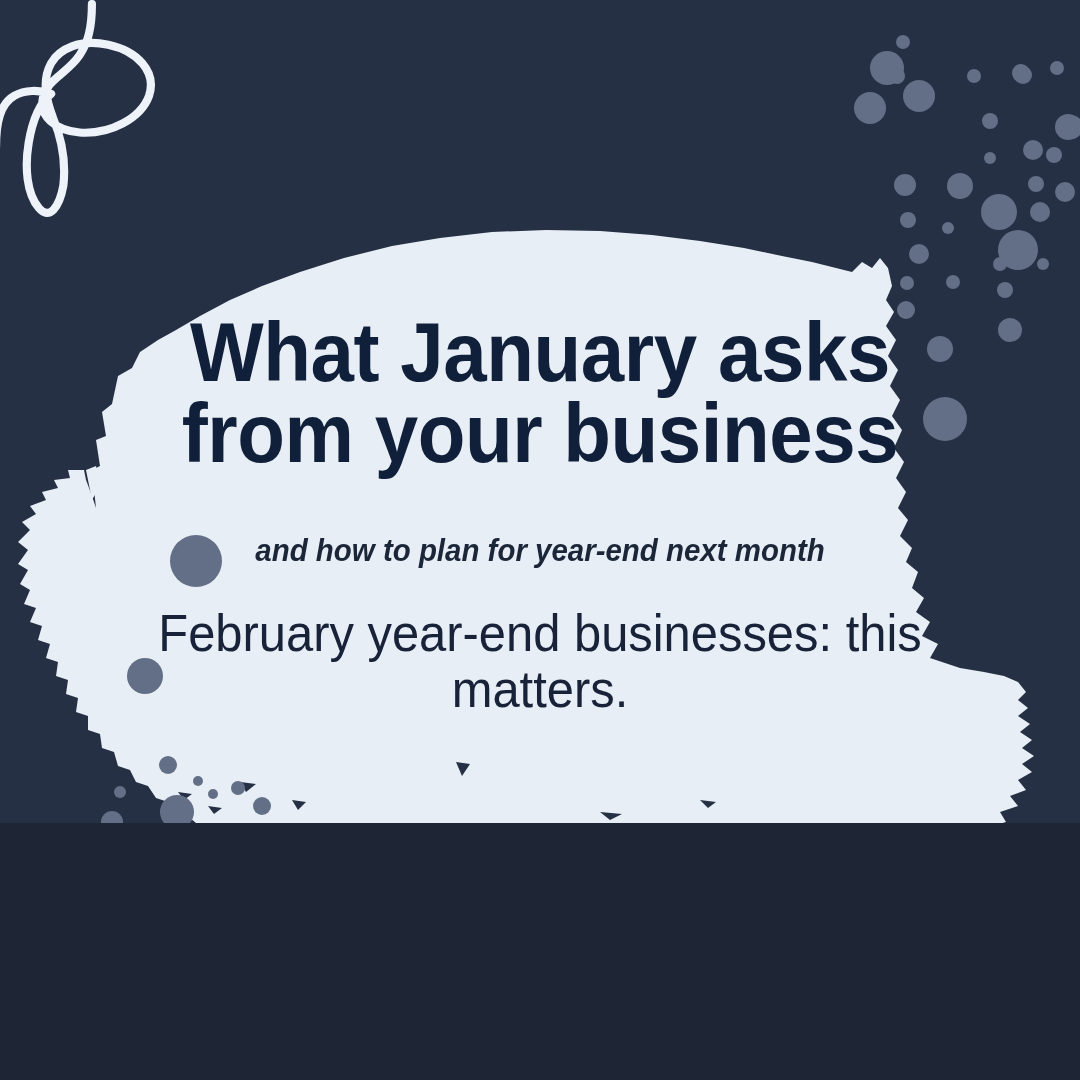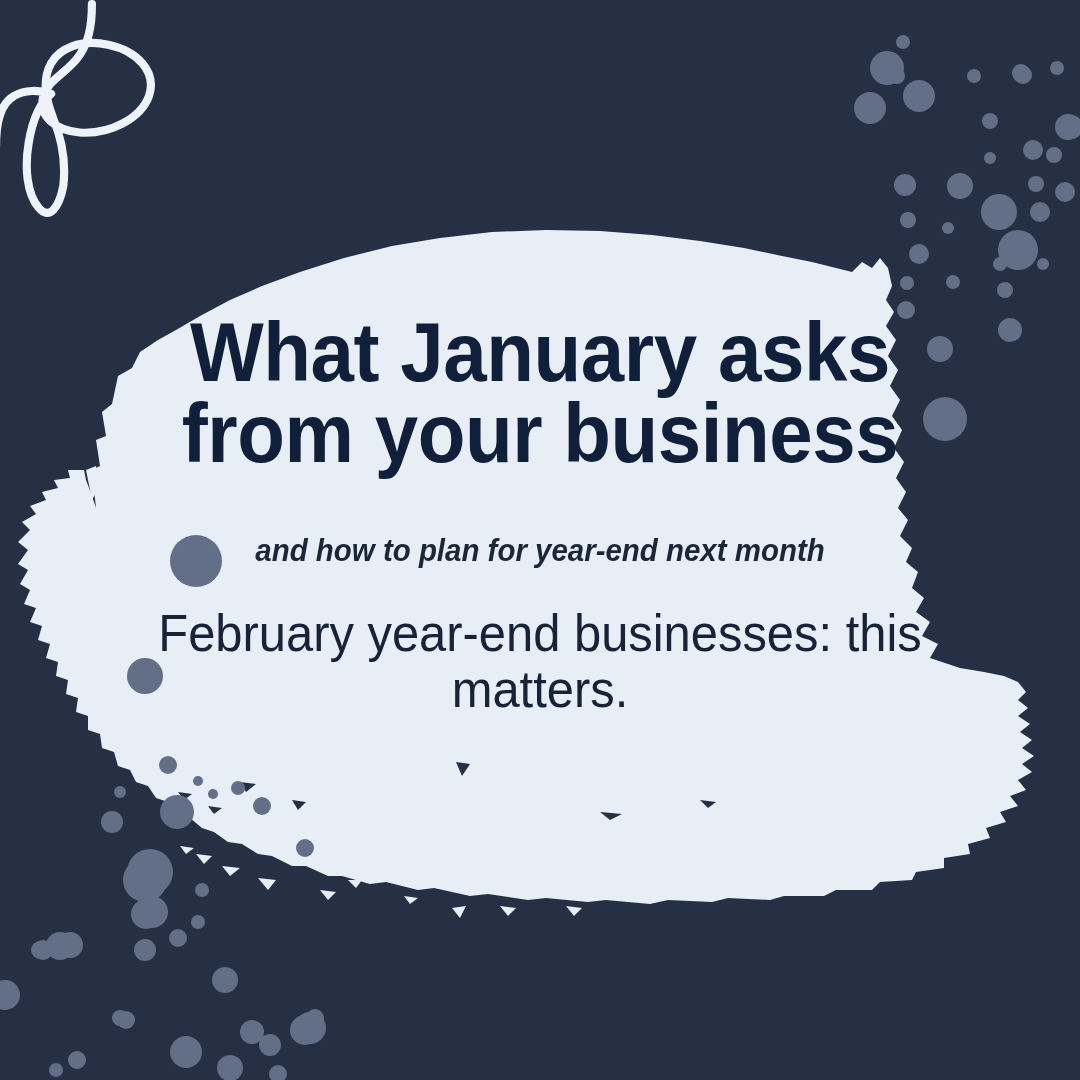--- a/index.html
+++ b/index.html
@@ -3,21 +3,21 @@
 <meta charset="utf-8">
 <style>
   html, body {
     margin: 0;
     padding: 0;
     background: #1e2636;
   }
   #poster {
     position: relative;
     width: 1080px;
-    height: 1080px;
+    height: 823px;
     overflow: hidden;
     background: #84cc16;
     font-family: "Liberation Sans", sans-serif;
   }
   #bg-layer, #brush-layer, #dots-layer, #squiggle-layer {
     position: absolute;
     inset: 0;
     width: 1080px;
     height: 1080px;
   }

